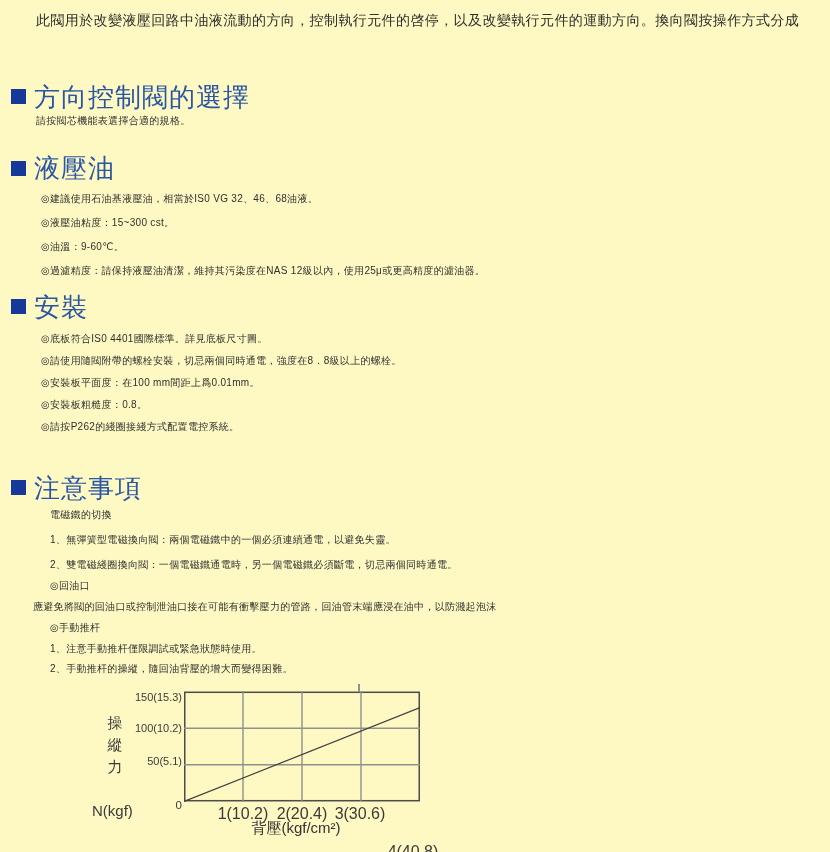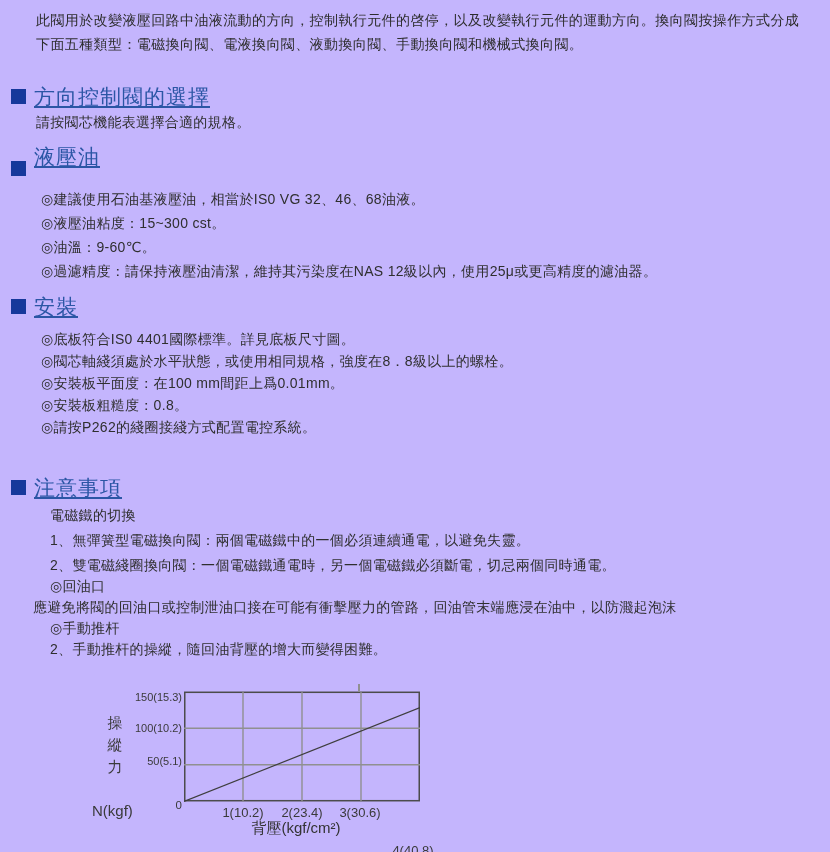--- a/index.html
+++ b/index.html
@@ -1,92 +1,92 @@
 <!DOCTYPE html>
 <html><head>
 <meta charset="utf-8">
 <style>
   * { margin:0; padding:0; box-sizing:border-box; }
   html,body { background:#ffffff; }
   .page {
-    position:relative; width:830px; height:852px; background:#c4b5fd;
+    position:relative; width:830px; height:852px; background:#fef9c3;
     font-family:"Liberation Sans","DejaVu Sans",sans-serif;
     color:#2d2d2d; overflow:hidden;
   }
   .intro { position:absolute; left:36px; top:8px; width:780px; font-size:14px; line-height:24px; letter-spacing:0.4px; }
   .sec-bullet { position:absolute; left:11px; width:15px; height:15px; background:#16389b; }
-  .sec-title { position:absolute; left:34px; font-size:21px; line-height:26px; color:#2b56a5; letter-spacing:1px;text-decoration:underline; }
-  .body-line { font-size:14px; letter-spacing:0.3px; color:#2f2f2f; white-space:nowrap; }
+  .sec-title { position:absolute; left:34px; font-size:26px; line-height:26px; color:#2b56a5; letter-spacing:1px; }
+  .body-line { font-size:10px; letter-spacing:0.3px; color:#2f2f2f; white-space:nowrap; }
   .sub-line { position:absolute; left:36px; top:114px; }
   .oil-list { position:absolute; left:41px; top:187px; }
   .oil-list .body-line { height:24px; line-height:24px; }
   .install-list { position:absolute; left:41px; top:328px; }
   .install-list .body-line { height:22px; line-height:22px; }
   .notes-list { position:absolute; left:50px; top:505px; }
   .notes-list .body-line { height:20.8px; line-height:20.8px; }
   .notes-list .gap { margin-bottom:4.4px; }
   .notes-list .outdent { margin-left:-17px;text-align:right; }
 
   
   .chart-ylabel-chars { position:absolute; left:106px; top:712px; width:18px; font-size:15px; line-height:22px; text-align:center; color:#3a3a3a; }
   .chart-ylabel-unit { position:absolute; left:92px; top:802px; font-size:15px; color:#3a3a3a; }
   .ytick { position:absolute; left:122px; width:60px; text-align:right; font-size:11px; color:#3a3a3a; white-space:nowrap; }
   .ytick-150 { top:691px; } .ytick-100 { top:722px; } .ytick-50 { top:755px; }
   .origin-tick { position:absolute; left:168px; width:14px; top:799px; text-align:right; font-size:11.5px; color:#3a3a3a; }
-  .xtick { position:absolute; width:60px; top:805px; text-align:center; font-size:13px; color:#3a3a3a; white-space:nowrap; }
+  .xtick { position:absolute; width:60px; top:805px; text-align:center; font-size:16px; color:#3a3a3a; white-space:nowrap; }
   .xtick-1 { left:213px; } .xtick-2 { left:272px; } .xtick-3 { left:330px; } .xtick-4 { left:383px;margin-top:38px; }
   .chart-xlabel { position:absolute; left:211px; width:170px; top:819px; text-align:center; font-size:15px; color:#333333; }
   .chart-svg { position:absolute; left:184px; top:691px; }
   .plot-border { fill:none; stroke:#4c4c4c; stroke-width:1.5; }
   .gridline { stroke:#909090; stroke-width:1.4; }
   .series-line { stroke:#3e3e3e; stroke-width:1.2; }
   .grid-stub { position:absolute; left:358px; top:684px; width:2px; height:8px; background:#909090; }
 </style>
 </head>
 <body>
 
 <div class="page">
 
   <div class="intro">
     <div class="intro-line">此閥用於改變液壓回路中油液流動的方向，控制執行元件的啓停，以及改變執行元件的運動方向。換向閥按操作方式分成</div>
-    <div class="intro-line">下面五種類型：電磁換向閥、電液換向閥、液動換向閥、手動換向閥和機械式換向閥。</div>
   </div>
 
   <div class="sec-bullet" style="top:89px"></div>
   <div class="sec-title" style="top:84px">方向控制閥的選擇</div>
   <div class="body-line sub-line">請按閥芯機能表選擇合適的規格。</div>
 
   <div class="sec-bullet" style="top:161px"></div>
-  <div class="sec-title" style="top:144px">液壓油</div>
+  <div class="sec-title" style="top:155px">液壓油</div>
   <div class="oil-list">
     <div class="body-line">◎建議使用石油基液壓油，相當於IS0 VG 32、46、68油液。</div>
     <div class="body-line">◎液壓油粘度：15~300 cst。</div>
     <div class="body-line">◎油溫：9-60℃。</div>
     <div class="body-line">◎過濾精度：請保持液壓油清潔，維持其污染度在NAS 12級以內，使用25μ或更高精度的濾油器。</div>
   </div>
 
   <div class="sec-bullet" style="top:299px"></div>
   <div class="sec-title" style="top:294px">安裝</div>
   <div class="install-list">
     <div class="body-line">◎底板符合IS0 4401國際標準。詳見底板尺寸圖。</div>
-    <div class="body-line">◎閥芯軸綫須處於水平狀態，或使用相同規格，強度在8．8級以上的螺栓。</div>
+    <div class="body-line">◎請使用隨閥附帶的螺栓安裝，切忌兩個同時通電，強度在8．8級以上的螺栓。</div>
     <div class="body-line">◎安裝板平面度：在100 mm間距上爲0.01mm。</div>
     <div class="body-line">◎安裝板粗糙度：0.8。</div>
     <div class="body-line">◎請按P262的綫圈接綫方式配置電控系統。</div>
   </div>
 
   <div class="sec-bullet" style="top:480px"></div>
   <div class="sec-title" style="top:475px">注意事項</div>
   <div class="notes-list">
     <div class="body-line gap">電磁鐵的切換</div>
     <div class="body-line gap">1、無彈簧型電磁換向閥：兩個電磁鐵中的一個必須連續通電，以避免失靈。</div>
     <div class="body-line">2、雙電磁綫圈換向閥：一個電磁鐵通電時，另一個電磁鐵必須斷電，切忌兩個同時通電。</div>
     <div class="body-line">◎回油口</div>
     <div class="body-line outdent">應避免將閥的回油口或控制泄油口接在可能有衝擊壓力的管路，回油管末端應浸在油中，以防濺起泡沫</div>
     <div class="body-line">◎手動推杆</div>
+    <div class="body-line">1、注意手動推杆僅限調試或緊急狀態時使用。</div>
     <div class="body-line">2、手動推杆的操縱，隨回油背壓的增大而變得困難。</div>
   </div>
 
   <div class="chart-ylabel-chars">
     <div>操</div>
     <div>縱</div>
     <div>力</div>
   </div>
   <div class="chart-ylabel-unit">N(kgf)</div>
 
@@ -100,19 +100,19 @@
   <line x1="58.5" y1="0" x2="58.5" y2="109" class="gridline"></line>
       <line x1="117" y1="0" x2="117" y2="109" class="gridline"></line>
       <line x1="175.5" y1="0" x2="175.5" y2="109" class="gridline"></line>
       <line x1="0" y1="72.66666666666667" x2="234" y2="72.66666666666667" class="gridline"></line>
       <line x1="0" y1="36.33333333333334" x2="234" y2="36.33333333333334" class="gridline"></line>
       <line x1="0" y1="109" x2="234" y2="15.986666666666665" class="series-line"></line>
     </svg>
   <div class="grid-stub"></div>
 
   <div class="xtick xtick-1">1(10.2)</div>
-  <div class="xtick xtick-2">2(23.4)</div>
+  <div class="xtick xtick-2">2(20.4)</div>
   <div class="xtick xtick-3">3(30.6)</div>
   <div class="xtick xtick-4">4(40.8)</div>
 
   <div class="chart-xlabel">背壓(kgf/cm²)</div>
 
 </div>
 
 </body></html>

